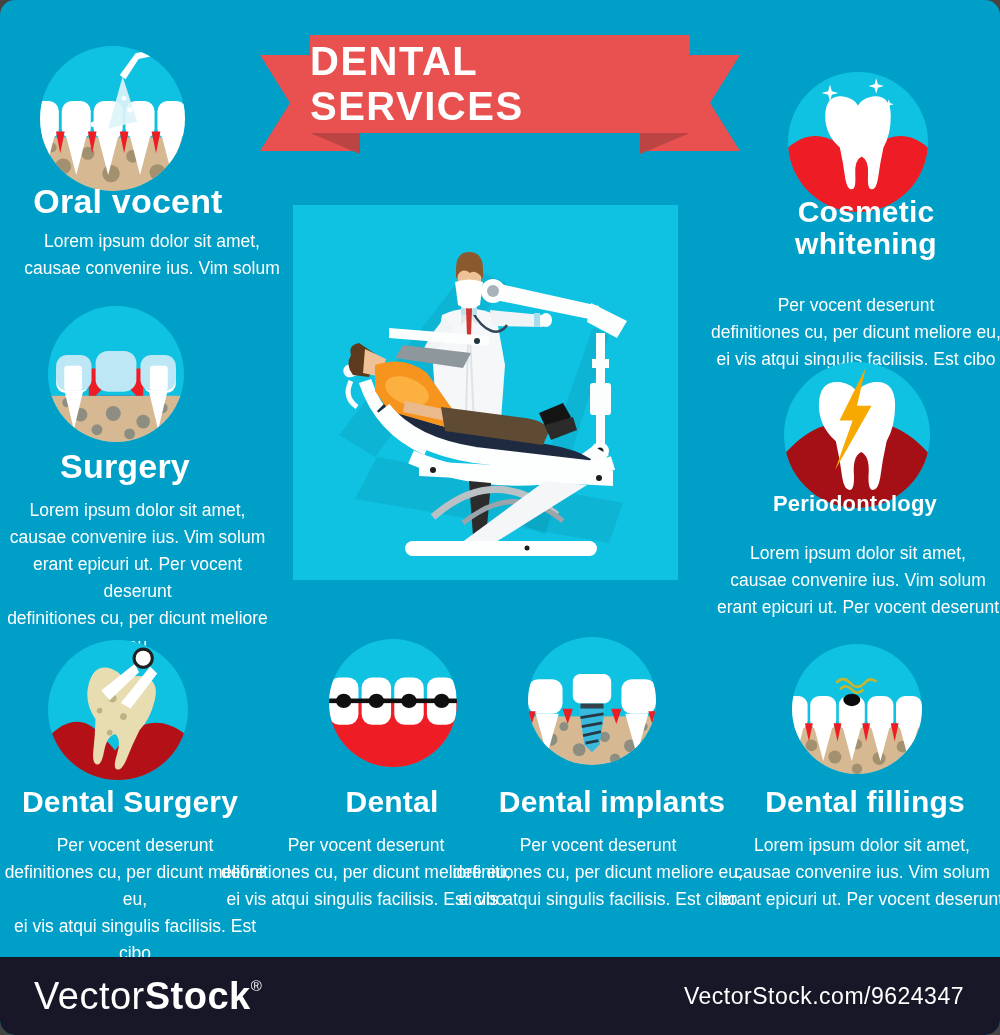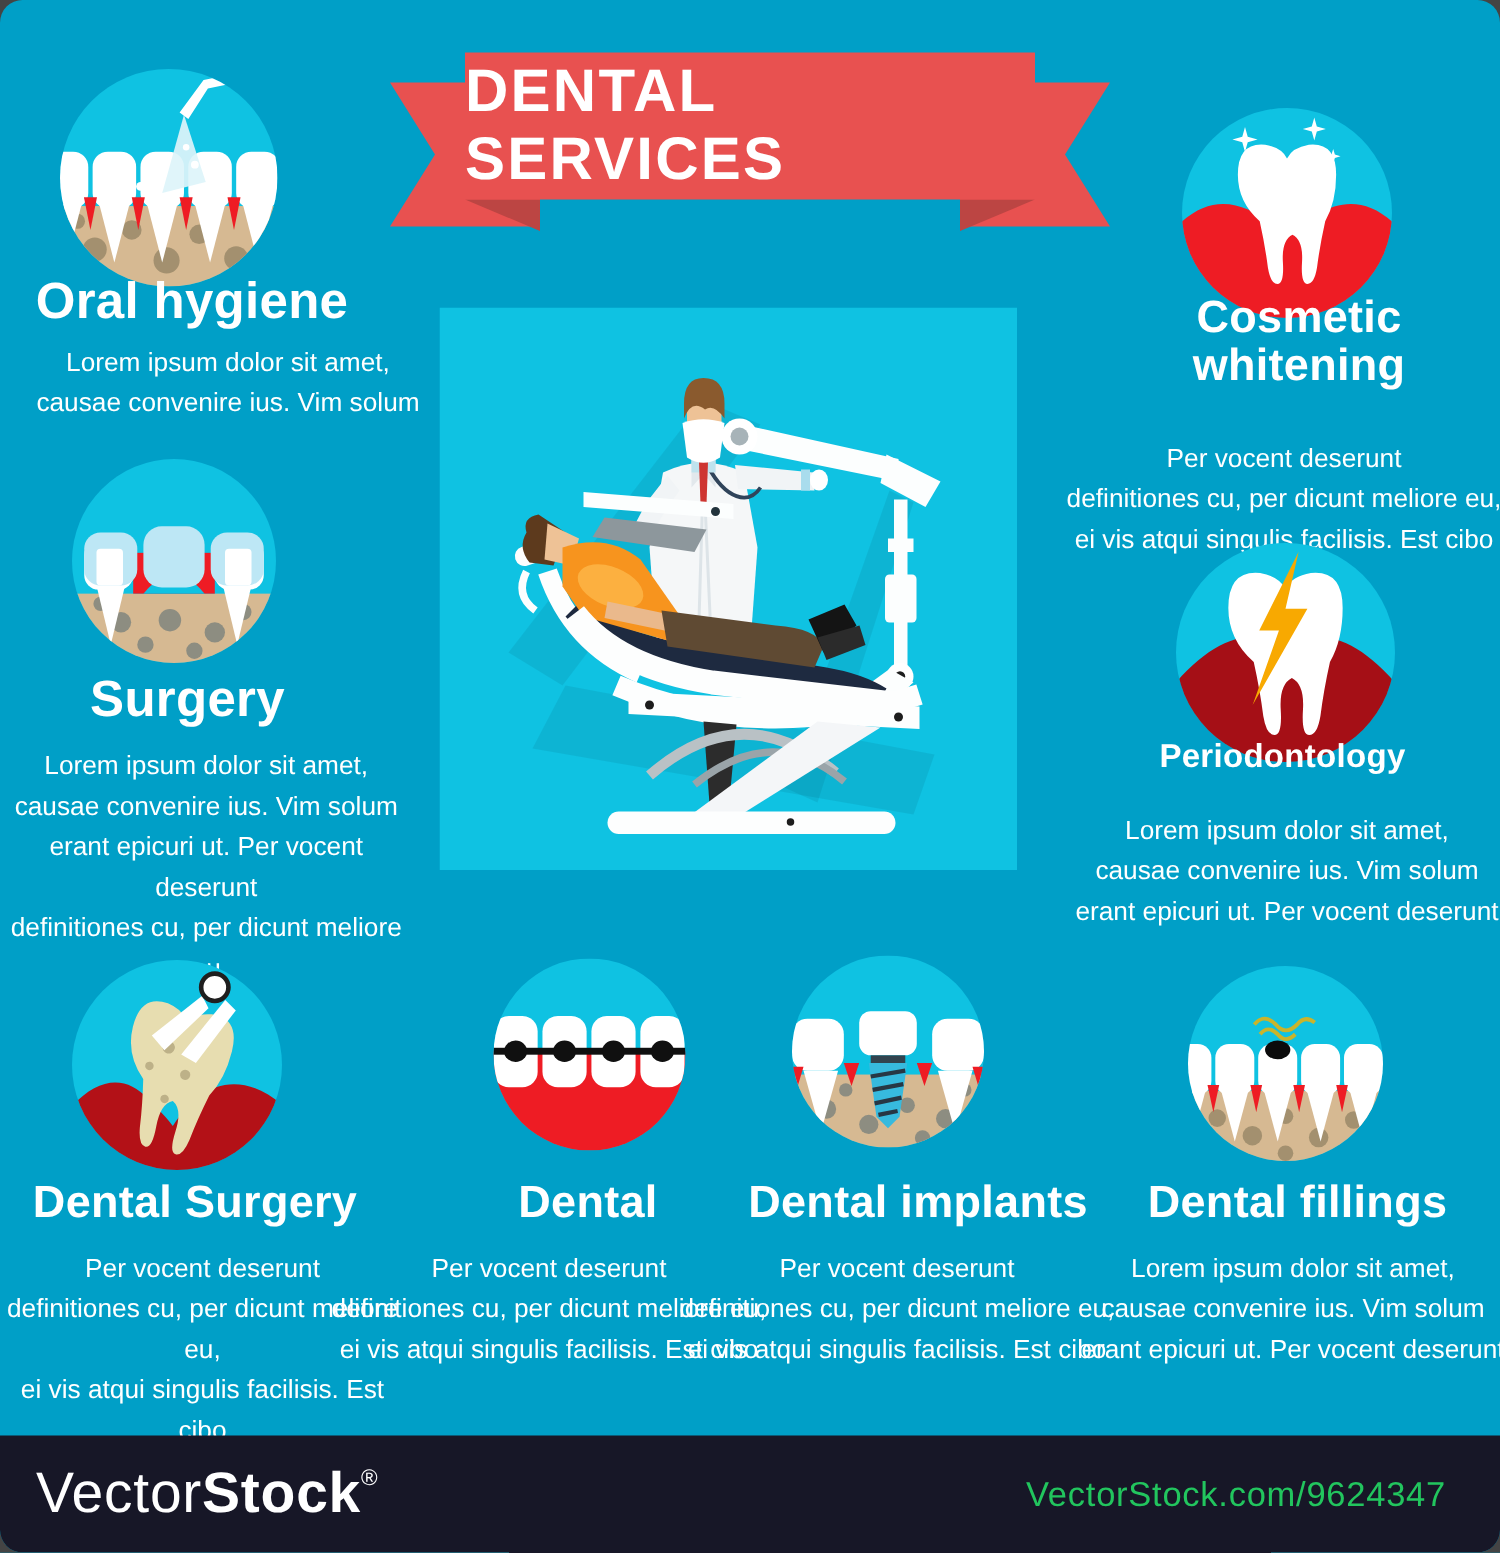--- a/index.html
+++ b/index.html
@@ -56,27 +56,27 @@
   .ribbon-title{
     position:absolute;left:310px;top:35px;width:368px;height:98px;
     display:flex;align-items:center;justify-content:center;
     color:#fff;font-size:40px;font-weight:bold;letter-spacing:1.5px;
   }
   .center-art{position:absolute;left:293px;top:205px;}
 
   .footer{
     position:absolute;left:0;top:957px;width:1000px;height:78px;
     background:#171727;display:flex;align-items:center;justify-content:space-between;
-    box-sizing:border-box;padding:0 36px 0 24px;
+    box-sizing:border-box;padding:0 36px 0 34px;
   }
   .logo{color:#fff;font-size:38px;letter-spacing:.5px;}
   .logo .lv{font-weight:normal;}
   .logo .ls{font-weight:bold;}
   .logo sup{font-size:15px;font-weight:normal;position:relative;top:-4px;}
-  .wm-url{color:#22c55e;font-size:23px;letter-spacing:.5px;}
+  .wm-url{color:#ffffff;font-size:23px;letter-spacing:.5px;}
 </style>
 </head>
 <body>
 
 <div class="poster">
 
   <svg width="0" height="0" style="position:absolute">
     <defs>
       <path id="molar" d="M-18,-14 Q-18,-26 -8,-25 Q-2,-24 0,-20 Q2,-24 8,-25 Q18,-26 18,-14 Q18,-4 14,3 Q12,12 11,20 Q10,26 7.5,26 Q5,26 5.5,18 Q6,10 2,8 Q-2,10 -1.5,18 Q-1,26 -3.5,26 Q-6,26 -7,20 Q-8,12 -10,3 Q-18,-4 -18,-14 Z"></path>
     </defs>
@@ -204,21 +204,21 @@
           <circle cx="37" cy="54" r="2"></circle>
             <circle cx="44" cy="47" r="1.8"></circle>
             <circle cx="53" cy="61" r="2"></circle>
           <circle cx="62" cy="44" r="1.8"></circle>
             <circle cx="69" cy="58" r="2"></circle>
             <circle cx="46" cy="64" r="1.6"></circle>
             <circle cx="58" cy="36" r="1.5"></circle>
         </g>
       </g>
     </svg>
-    <div class="sec-title">Oral hygiene</div>
+    <div class="sec-title">Oral vocent</div>
     <div class="sec-body">Lorem ipsum dolor sit amet,
 causae convenire ius. Vim solum</div>
   </div>
 
   <div id="sec-dentures">
     <svg class="icon" viewBox="0 0 100 100">
       <defs>
           <clipPath id="c2">
             <circle cx="50" cy="50" r="50"></circle>
           </clipPath>

